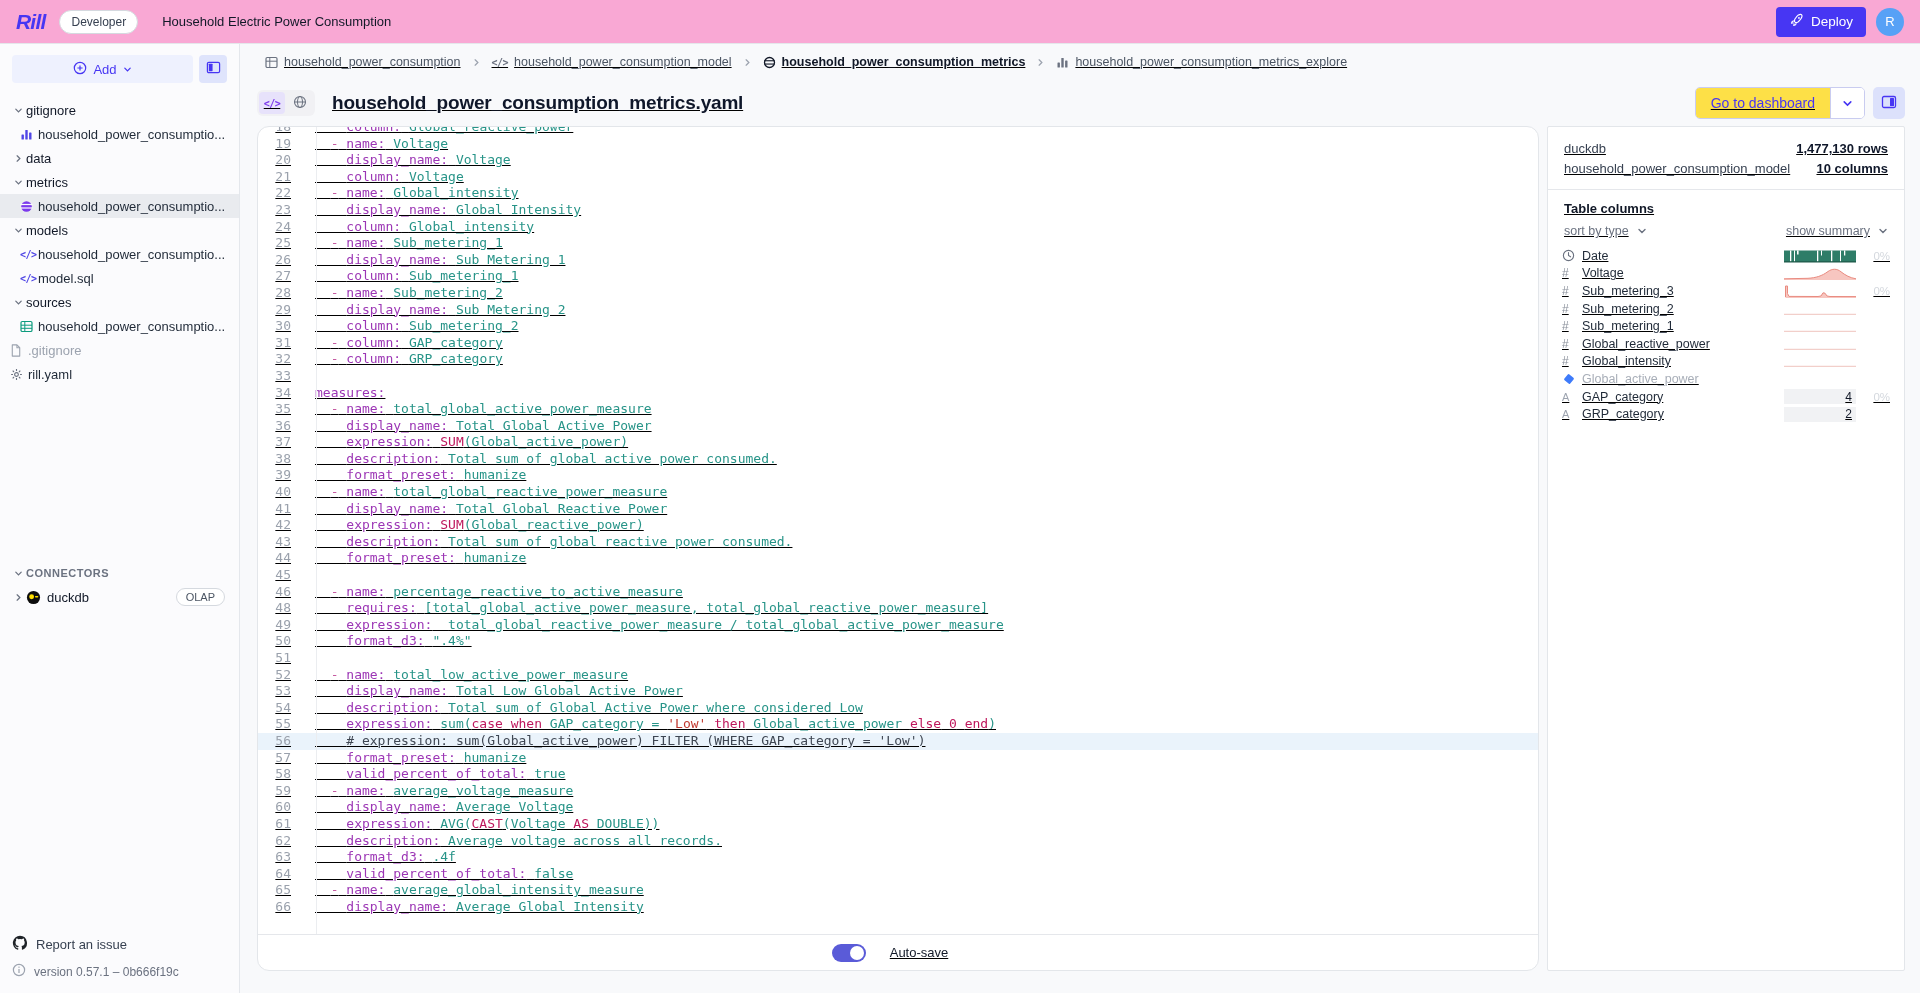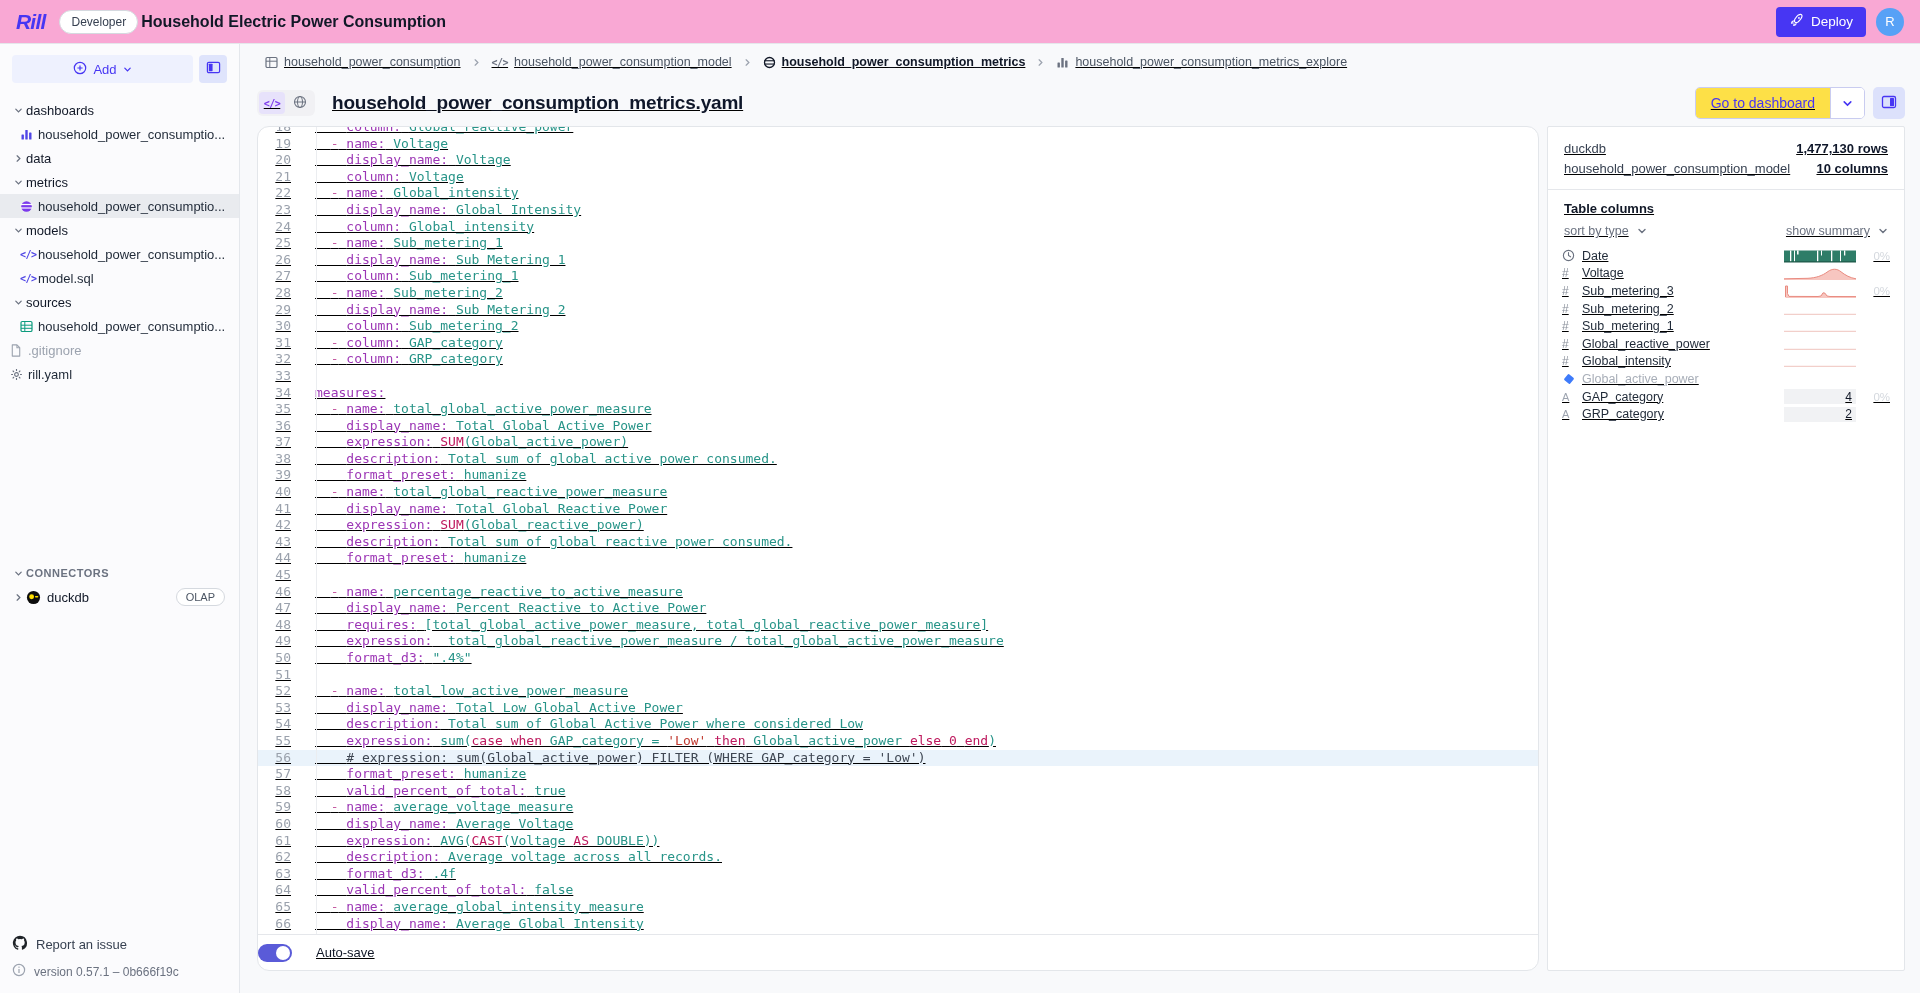--- a/index.html
+++ b/index.html
@@ -4,21 +4,21 @@
 <style>
   * { margin:0; padding:0; box-sizing:border-box; }
   html,body { background:#e9eaee; }
   body { font-family:"Liberation Sans","DejaVu Sans",sans-serif; }
   .app { width:1920px; height:993px; background:#F6F7F9; display:flex; flex-direction:column; overflow:hidden; }
 
   
   .topbar { height:44px; background:#f9a8d4; border-bottom:1px solid #E5E7EB; display:flex; align-items:center; padding:0 16px; flex:0 0 auto; }
   .logo { color:#4736F3; font-weight:800; font-size:21px; letter-spacing:-0.8px; font-style:italic; }
   .dev-pill { margin-left:14px; height:24px; border:1px solid #D5D9DF; border-radius:12px; padding:0 11px; display:flex; align-items:center; font-size:12px; color:#374151; background:#fff; }
-  .app-title { margin-left:3px; font-size:16px; font-weight:700; color:#111827; }
+  .app-title { margin-left:24px; font-size:13px; font-weight:400; color:#111827; }
   .topbar-right { margin-left:auto; display:flex; align-items:center; gap:10px; }
   .deploy-btn { height:30px; background:#4736F3; border:none; border-radius:4px; color:#fff; font-size:13.5px; font-weight:500; display:flex; align-items:center; gap:7px; padding:0 13px; cursor:pointer; font-family:inherit; }
   .avatar { width:28px; height:28px; border-radius:50%; background:#57A1F6; color:#fff; font-size:13px; font-weight:500; display:flex; align-items:center; justify-content:center; }
 
   .body { flex:1; display:flex; min-height:0; }
 
   
   .sidebar { width:240px; flex:0 0 240px; background:#FBFBFD; border-right:1px solid #E4E7EC; display:flex; flex-direction:column; }
   .add-row { padding:11px 12px 9px 12px; display:flex; gap:6px; }
   .add-btn { flex:1; height:28px; background:#EEF1FE; border:none; border-radius:4px; color:#4736F3; font-size:13px; font-weight:500; display:flex; align-items:center; justify-content:center; gap:6px; cursor:pointer; font-family:inherit; }
@@ -65,21 +65,21 @@
   .code-area { flex:1; overflow:hidden; position:relative; font-family:"DejaVu Sans Mono",monospace; font-size:13px; padding-top:2px; }
   .gutter-border { position:absolute; left:58px; top:0; bottom:0; width:1px; background:#EBEDF0; }
   .cl { display:flex; height:16.6px; line-height:16.6px; white-space:pre; }
   .cl.partial { margin-top:-10px; }
   .cl.hl { background:#EAF3FB; }
   .ln { flex:0 0 46px; text-align:right; padding-right:13px; color:#9AA1AC; user-select:none; }
   .ct { padding-left:11px; }
   .tk-p { color:#3F4753; } .tk-c { color:#3F4753; }
   .tk-k { color:#9C36B5; } .tk-d { color:#C65BA2; }
   .tk-v { color:#279488; } .tk-w { color:#be185d; } .tk-s { color:#C13A30; }
-  .autosave-bar { height:36px; border-top:1px solid #E5E7EB; display:flex; align-items:center; justify-content:flex-start; gap:24px; padding-right:16px; flex:0 0 auto; }
+  .autosave-bar { height:36px; border-top:1px solid #E5E7EB; display:flex; align-items:center; justify-content:center; gap:24px; padding-right:16px; flex:0 0 auto; }
   .toggle { width:34px; height:18px; border-radius:9px; background:#5A5BD8; position:relative; cursor:pointer; }
   .toggle .knob { position:absolute; right:2px; top:2px; width:14px; height:14px; border-radius:50%; background:#fff; }
   .autosave-label { font-size:13px; color:#111827; }
 
   
   .inspector { width:358px; flex:0 0 358px; background:#fff; border:1px solid #E3E6EA; border-radius:2px; padding-top:12px; overflow:hidden; }
   .meta-row { display:flex; justify-content:space-between; padding:0 16px; font-size:13px; color:#374151; line-height:20px; }
   .meta-row .meta-val { font-weight:700; color:#0F172A; }
   .insp-divider { border-top:1px solid #E5E7EB; margin:10px 0 11px 0; }
   .tc-title { padding:0 16px; font-size:13px; font-weight:700; color:#111827; margin-bottom:8px; }
@@ -138,21 +138,21 @@
               </svg></span>
         </button>
       </div>
       <div class="tree" id="tree">
           <div class="trow section">
             <span class="chev">
               <svg width="9" height="9" viewBox="0 0 10 10">
                 <path d="M2 3.5 5 6.5 8 3.5" fill="none" stroke="#6B7280" stroke-width="1.4" stroke-linecap="round"></path>
               </svg>
             </span>
-            <span class="tlabel">dashboards</span>
+            <span class="tlabel">gitignore</span>
           </div>
           <div class="trow child">
             <span class="ic" style="display:flex;align-items:center">
               <svg width="13" height="13" viewBox="0 0 13 13">
                 <rect x="1.5" y="6.5" width="2.4" height="5" rx="0.6" fill="#4F46E5"></rect>
                 <rect x="5.3" y="2" width="2.4" height="9.5" rx="0.6" fill="#4F46E5"></rect>
                 <rect x="9.1" y="4.5" width="2.4" height="7" rx="0.6" fill="#4F46E5"></rect>
               </svg>
             </span>
             <span class="tlabel">household_power_consumptio...</span>
@@ -394,21 +394,20 @@
               <div class="cl"><span class="ln">37</span><span class="ct"><span class="tk-p">    </span><span class="tk-k">expression:</span><span class="tk-p"> </span><span class="tk-w">SUM</span><span class="tk-v">(Global_active_power)</span></span></div>
               <div class="cl"><span class="ln">38</span><span class="ct"><span class="tk-p">    </span><span class="tk-k">description:</span><span class="tk-p"> </span><span class="tk-v">Total sum of global active power consumed.</span></span></div>
               <div class="cl"><span class="ln">39</span><span class="ct"><span class="tk-p">    </span><span class="tk-k">format_preset:</span><span class="tk-p"> </span><span class="tk-v">humanize</span></span></div>
               <div class="cl"><span class="ln">40</span><span class="ct"><span class="tk-p">  </span><span class="tk-d">-</span><span class="tk-p"> </span><span class="tk-k">name:</span><span class="tk-p"> </span><span class="tk-v">total_global_reactive_power_measure</span></span></div>
               <div class="cl"><span class="ln">41</span><span class="ct"><span class="tk-p">    </span><span class="tk-k">display_name:</span><span class="tk-p"> </span><span class="tk-v">Total Global Reactive Power</span></span></div>
               <div class="cl"><span class="ln">42</span><span class="ct"><span class="tk-p">    </span><span class="tk-k">expression:</span><span class="tk-p"> </span><span class="tk-w">SUM</span><span class="tk-v">(Global_reactive_power)</span></span></div>
               <div class="cl"><span class="ln">43</span><span class="ct"><span class="tk-p">    </span><span class="tk-k">description:</span><span class="tk-p"> </span><span class="tk-v">Total sum of global reactive power consumed.</span></span></div>
               <div class="cl"><span class="ln">44</span><span class="ct"><span class="tk-p">    </span><span class="tk-k">format_preset:</span><span class="tk-p"> </span><span class="tk-v">humanize</span></span></div>
               <div class="cl"><span class="ln">45</span><span class="ct"></span></div>
               <div class="cl"><span class="ln">46</span><span class="ct"><span class="tk-p">  </span><span class="tk-d">-</span><span class="tk-p"> </span><span class="tk-k">name:</span><span class="tk-p"> </span><span class="tk-v">percentage_reactive_to_active_measure</span></span></div>
-              <div class="cl"><span class="ln">47</span><span class="ct"><span class="tk-p">    </span><span class="tk-k">display_name:</span><span class="tk-p"> </span><span class="tk-v">Percent Reactive to Active Power</span></span></div>
               <div class="cl"><span class="ln">48</span><span class="ct"><span class="tk-p">    </span><span class="tk-k">requires:</span><span class="tk-p"> </span><span class="tk-v">[total_global_active_power_measure, total_global_reactive_power_measure]</span></span></div>
               <div class="cl"><span class="ln">49</span><span class="ct"><span class="tk-p">    </span><span class="tk-k">expression:</span><span class="tk-p">  </span><span class="tk-v">total_global_reactive_power_measure / total_global_active_power_measure</span></span></div>
               <div class="cl"><span class="ln">50</span><span class="ct"><span class="tk-p">    </span><span class="tk-k">format_d3:</span><span class="tk-p"> </span><span class="tk-v">".4%"</span></span></div>
               <div class="cl"><span class="ln">51</span><span class="ct"></span></div>
               <div class="cl"><span class="ln">52</span><span class="ct"><span class="tk-p">  </span><span class="tk-d">-</span><span class="tk-p"> </span><span class="tk-k">name:</span><span class="tk-p"> </span><span class="tk-v">total_low_active_power_measure</span></span></div>
               <div class="cl"><span class="ln">53</span><span class="ct"><span class="tk-p">    </span><span class="tk-k">display_name:</span><span class="tk-p"> </span><span class="tk-v">Total Low Global Active Power</span></span></div>
               <div class="cl"><span class="ln">54</span><span class="ct"><span class="tk-p">    </span><span class="tk-k">description:</span><span class="tk-p"> </span><span class="tk-v">Total sum of Global Active Power where considered Low</span></span></div>
               <div class="cl"><span class="ln">55</span><span class="ct"><span class="tk-p">    </span><span class="tk-k">expression:</span><span class="tk-p"> </span><span class="tk-v">sum(</span><span class="tk-w">case</span><span class="tk-v"> </span><span class="tk-w">when</span><span class="tk-v"> GAP_category = </span><span class="tk-s">'Low'</span><span class="tk-v"> </span><span class="tk-w">then</span><span class="tk-v"> Global_active_power </span><span class="tk-w">else</span><span class="tk-v"> </span><span class="tk-w">0</span><span class="tk-v"> </span><span class="tk-w">end</span><span class="tk-v">)</span></span></div>
               <div class="cl hl"><span class="ln">56</span><span class="ct"><span class="tk-p">    </span><span class="tk-c"># expression: sum(Global_active_power) FILTER (WHERE GAP_category = 'Low')</span></span></div>
               <div class="cl"><span class="ln">57</span><span class="ct"><span class="tk-p">    </span><span class="tk-k">format_preset:</span><span class="tk-p"> </span><span class="tk-v">humanize</span></span></div>

